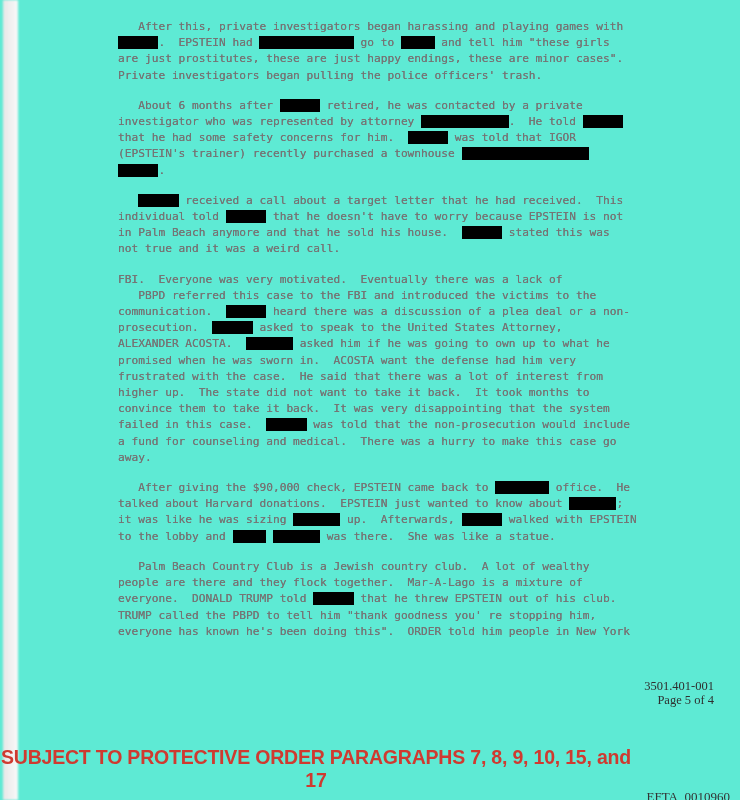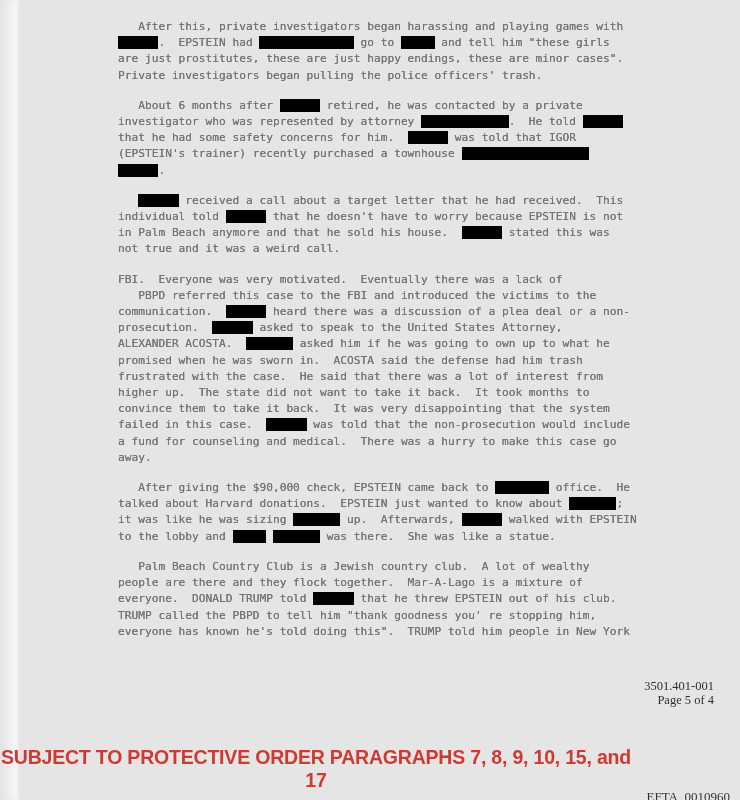--- a/index.html
+++ b/index.html
@@ -1,18 +1,18 @@
 <!DOCTYPE html>
 <html style="--stamp-red: #cf3a30; --body-text: #757575; --redaction: #000000; --footer-text: #2f2f2f;"><head>
 <meta charset="utf-8">
 <style>
   html,body { margin:0; padding:0; background:#ffffff; }
   .page {
     position:relative; width:740px; height:800px;
-    background:#e5e5e5; overflow:hidden;
+    background:#5eead4; overflow:hidden;
     font-family:"DejaVu Sans Mono", monospace;
   }
   .scan-edge {
     position:absolute; left:3px; top:0; width:15px; height:100%;
     background:linear-gradient(to right, #e7e7e7, #f9f9f9);
     filter:blur(1px);
   }
   .doc {
     position:absolute; left:118px; top:19px; width:540px;
     font-size:11.2px; line-height:16.2px;
@@ -68,40 +68,40 @@
         <div class="line">individual told <span class="redact" style="width: 6ch;"></span> that he doesn't have to worry because EPSTEIN is not</div>
         <div class="line">in Palm Beach anymore and that he sold his house.  <span class="redact" style="width: 6ch;"></span> stated this was</div>
         <div class="line">not true and it was a weird call.</div>
       </div>
       <div class="para">
         <div class="line">FBI.  Everyone was very motivated.  Eventually there was a lack of</div>
         <div class="line">   PBPD referred this case to the FBI and introduced the victims to the</div>
         <div class="line">communication.  <span class="redact" style="width: 6ch;"></span> heard there was a discussion of a plea deal or a non-</div>
         <div class="line">prosecution.  <span class="redact" style="width: 6ch;"></span> asked to speak to the United States Attorney,</div>
         <div class="line">ALEXANDER ACOSTA.  <span class="redact" style="width: 7ch;"></span> asked him if he was going to own up to what he</div>
-        <div class="line">promised when he was sworn in.  ACOSTA said the defense had him trash</div>
+        <div class="line">promised when he was sworn in.  ACOSTA want the defense had him very</div>
         <div class="line">frustrated with the case.  He said that there was a lot of interest from</div>
         <div class="line">higher up.  The state did not want to take it back.  It took months to</div>
         <div class="line">convince them to take it back.  It was very disappointing that the system</div>
         <div class="line">failed in this case.  <span class="redact" style="width: 6ch;"></span> was told that the non-prosecution would include</div>
         <div class="line">a fund for counseling and medical.  There was a hurry to make this case go</div>
         <div class="line">away.</div>
       </div>
       <div class="para">
         <div class="line">   After giving the $90,000 check, EPSTEIN came back to <span class="redact" style="width: 8ch;"></span> office.  He</div>
         <div class="line">talked about Harvard donations.  EPSTEIN just wanted to know about <span class="redact" style="width: 7ch;"></span>;</div>
         <div class="line">it was like he was sizing <span class="redact" style="width: 7ch;"></span> up.  Afterwards, <span class="redact" style="width: 6ch;"></span> walked with EPSTEIN</div>
         <div class="line">to the lobby and <span class="redact" style="width: 5ch;"></span> <span class="redact" style="width: 7ch;"></span> was there.  She was like a statue.</div>
       </div>
       <div class="para">
         <div class="line">   Palm Beach Country Club is a Jewish country club.  A lot of wealthy</div>
         <div class="line">people are there and they flock together.  Mar-A-Lago is a mixture of</div>
         <div class="line">everyone.  DONALD TRUMP told <span class="redact" style="width: 6ch;"></span> that he threw EPSTEIN out of his club.</div>
         <div class="line">TRUMP called the PBPD to tell him "thank goodness you' re stopping him,</div>
-        <div class="line">everyone has known he's told doing this".  TRUMP told him people in New York</div>
+        <div class="line">everyone has known he's been doing this".  ORDER told him people in New York</div>
       </div>
     </div>
 
   <div class="footer-block">
     <div>3501.401-001</div>
     <div>Page 5 of 4</div>
   </div>
 
   <div class="stamp">SUBJECT TO PROTECTIVE ORDER PARAGRAPHS 7, 8, 9, 10, 15, and 17</div>
 

